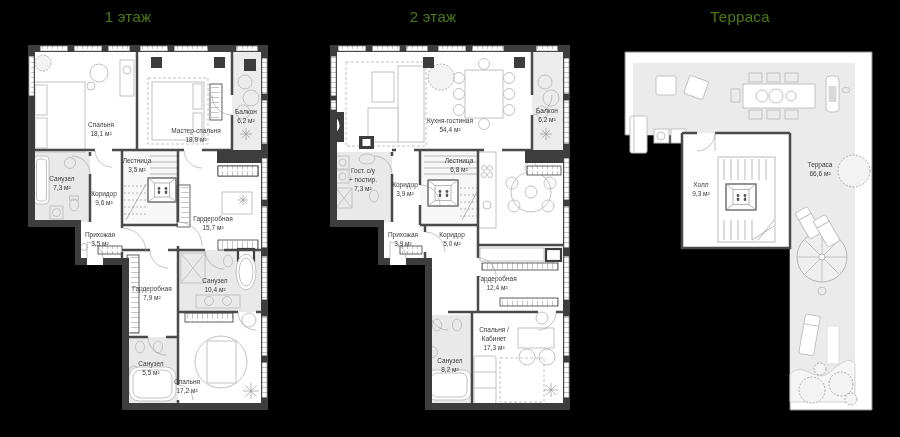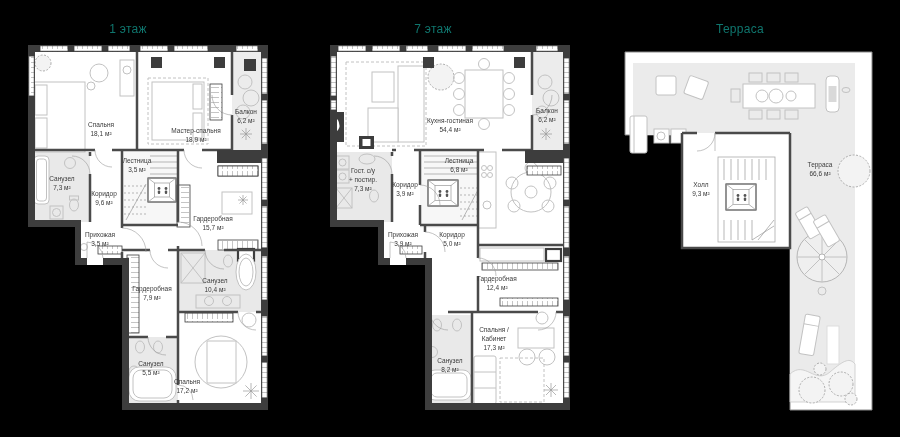--- a/index.html
+++ b/index.html
@@ -1,19 +1,19 @@
 <!DOCTYPE html>
 <html><head>
 <meta charset="utf-8">
 <style>
   html,body{margin:0;padding:0;}
   body{width:900px;height:437px;background:#000;position:relative;overflow:hidden;
        font-family:"Liberation Sans",sans-serif;}
-  .title{position:absolute;top:22px;transform:translateX(-50%);color:#0f766e;
-         font-size:12px;letter-spacing:.3px;white-space:nowrap;}
+  .title{position:absolute;top:8px;transform:translateX(-50%);color:#4d7c0f;
+         font-size:15px;letter-spacing:.3px;white-space:nowrap;}
   .plan{position:absolute;display:block;}
   svg text{font-family:"Liberation Sans",sans-serif;font-size:6.5px;fill:#3a3a3a;}
   .w{fill:#3d3d3d;}
   .iw{stroke:#4a4a4a;stroke-width:2.5;fill:none;}
   .f{fill:none;stroke:#c2c2c2;stroke-width:1;}
   .ff{fill:#ffffff;stroke:#c2c2c2;stroke-width:1;}
   .door{stroke:#9a9a9a;stroke-width:.6;fill:none;}
   .tread{stroke:#9a9a9a;stroke-width:.7;fill:none;}
   .treadd{stroke:#9a9a9a;stroke-width:.7;fill:none;stroke-dasharray:2 2;}
   .win{stroke:#3d3d3d;stroke-width:.8;}
@@ -31,21 +31,21 @@
         <path d="M2.5 1 V9" class="hat"></path>
     </pattern>
     <pattern id="tkv" width="10" height="5" patternUnits="userSpaceOnUse">
       <rect width="10" height="5" fill="#fff"></rect>
         <path d="M1 2.5 H9" class="hat"></path>
     </pattern>
   </defs>
 </svg>
 
 <div class="title" style="left:128px">1 этаж</div>
-<div class="title" style="left:433px">7 этаж</div>
+<div class="title" style="left:433px">2 этаж</div>
 <div class="title" style="left:740px">Терраса</div>
 
 <svg class="plan" style="left:23px;top:40px" width="250" height="378" viewBox="23 40 250 378">
   <polygon points="28,45 268,45 268,410 122,410 122,265 75,265 75,227 28,227" fill="#fff"></polygon>
 
   <g>
     <rect x="33" y="152" width="57" height="70" fill="#e9e9e9"></rect>
     <rect x="232" y="50" width="30" height="100" fill="#ececec"></rect>
     <rect x="178" y="250" width="83" height="62" fill="#e9e9e9"></rect>
     <rect x="127" y="337" width="51" height="66" fill="#e9e9e9"></rect>

